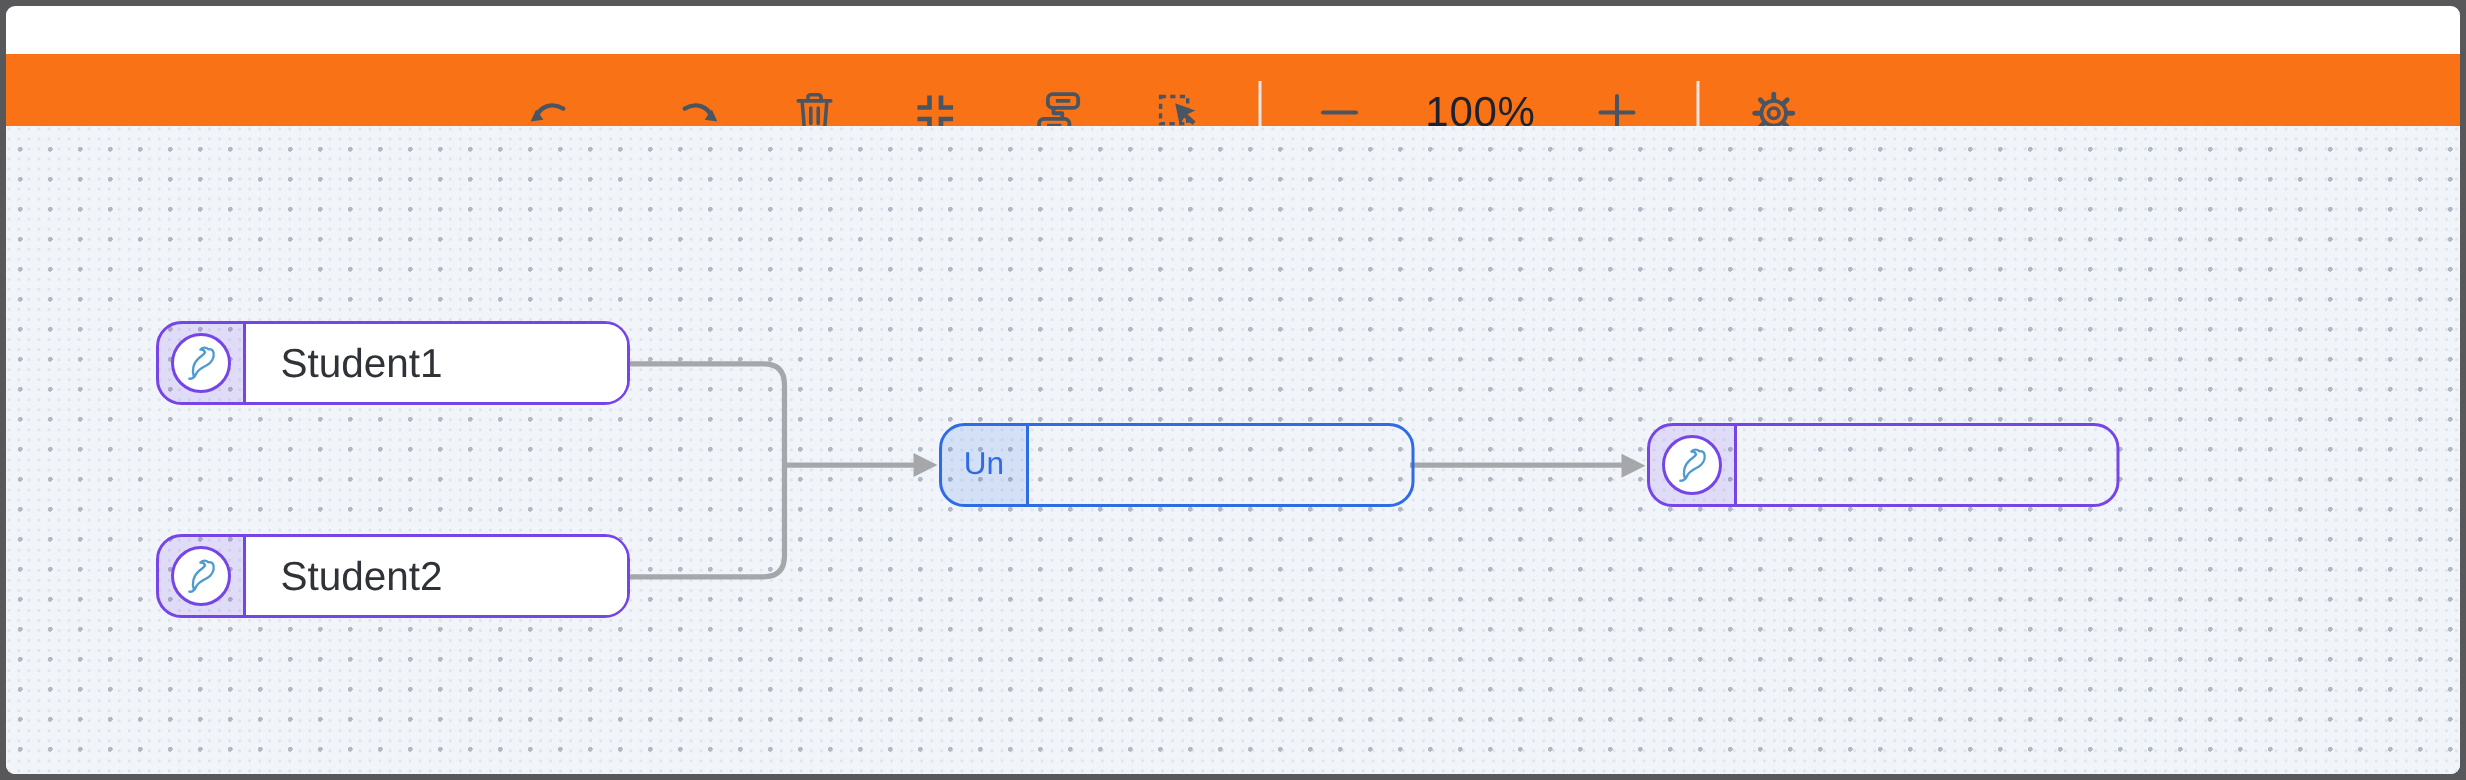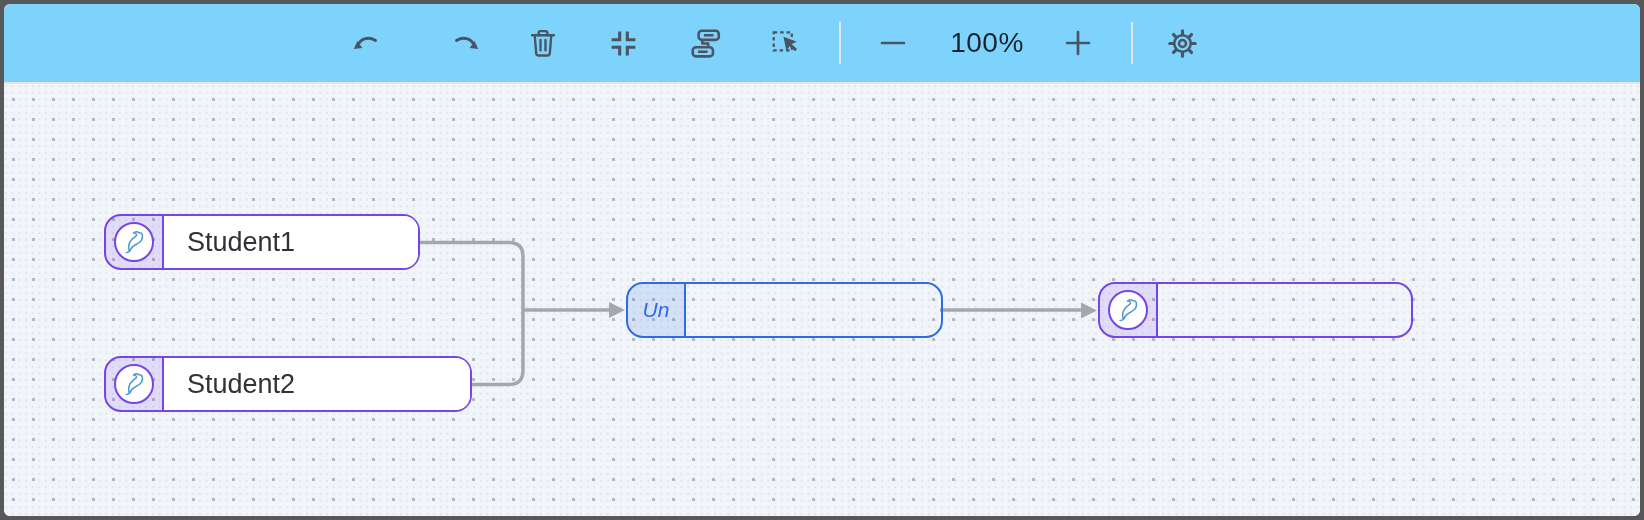--- a/index.html
+++ b/index.html
@@ -14,22 +14,23 @@
     border: 4px solid #58585a;
     border-radius: 10px;
     overflow: hidden;
     background: #ffffff;
     box-sizing: border-box;
   }
   
   .toolbar {
     position: relative;
     height: 78px;
-    background: #7dd3fc;
+    background: #f97316;
     border-bottom: 2px solid #e2e5e9;
+    margin-top: 32px;
   }
   .tb-btn {
     position: absolute; top: 50%;
     transform: translate(-50%, -50%);
     width: 46px; height: 46px;
     display: flex; align-items: center; justify-content: center;
     background: transparent; border: none; padding: 0; margin: 0;
     border-radius: 6px; cursor: pointer;
   }
   .tb-divider {
@@ -215,35 +216,35 @@
             <g fill="none" stroke="#4f9bd0" stroke-width="1.5" stroke-linejoin="round" stroke-linecap="round">
               <path d="M8 21.5 C6.5 17.5 7.5 12.5 11 9.5 C12.5 8.2 14.3 7.4 15.1 5.8 C14.7 4.4 13.5 3.6 12.1 3.9 C13.3 2.2 15.9 2.2 17.2 3.7 C18.8 3.3 20.3 4.3 20.6 6 C21.1 9.2 19.2 12.3 16.3 13.9 C13.7 15.3 10.5 16.6 9.3 19.6 C9 20.4 8.7 21.1 8 21.5 Z"></path>
               <path d="M8 21.5 C7.2 22.4 6.1 22.8 5 22.6"></path>
             </g>
           </svg>
         </div>
       </div>
       <div class="node-body">Student1</div>
     </div>
 
-    <div class="node mysql" style="left:100px; top:272px; width:368px;">
+    <div class="node mysql" style="left:100px; top:272px; width:316px;">
       <div class="icon-sec">
         <div class="db-circle">
           <svg width="27" height="27" viewBox="0 0 26 26">
             <g fill="none" stroke="#4f9bd0" stroke-width="1.5" stroke-linejoin="round" stroke-linecap="round">
               <path d="M8 21.5 C6.5 17.5 7.5 12.5 11 9.5 C12.5 8.2 14.3 7.4 15.1 5.8 C14.7 4.4 13.5 3.6 12.1 3.9 C13.3 2.2 15.9 2.2 17.2 3.7 C18.8 3.3 20.3 4.3 20.6 6 C21.1 9.2 19.2 12.3 16.3 13.9 C13.7 15.3 10.5 16.6 9.3 19.6 C9 20.4 8.7 21.1 8 21.5 Z"></path>
               <path d="M8 21.5 C7.2 22.4 6.1 22.8 5 22.6"></path>
             </g>
           </svg>
         </div>
       </div>
       <div class="node-body">Student2</div>
     </div>
 
-    <div class="node union" style="left:622px; top:198px; width:317px;font-style:italic;">
+    <div class="node union" style="left:622px; top:198px; width:317px;">
       <div class="icon-sec">
         <span class="un-badge">Un</span>
       </div>
     </div>
 
     <div class="node mysql" style="left:1094px; top:198px; width:315px;">
       <div class="icon-sec">
         <div class="db-circle">
           <svg width="27" height="27" viewBox="0 0 26 26">
             <g fill="none" stroke="#4f9bd0" stroke-width="1.5" stroke-linejoin="round" stroke-linecap="round">

